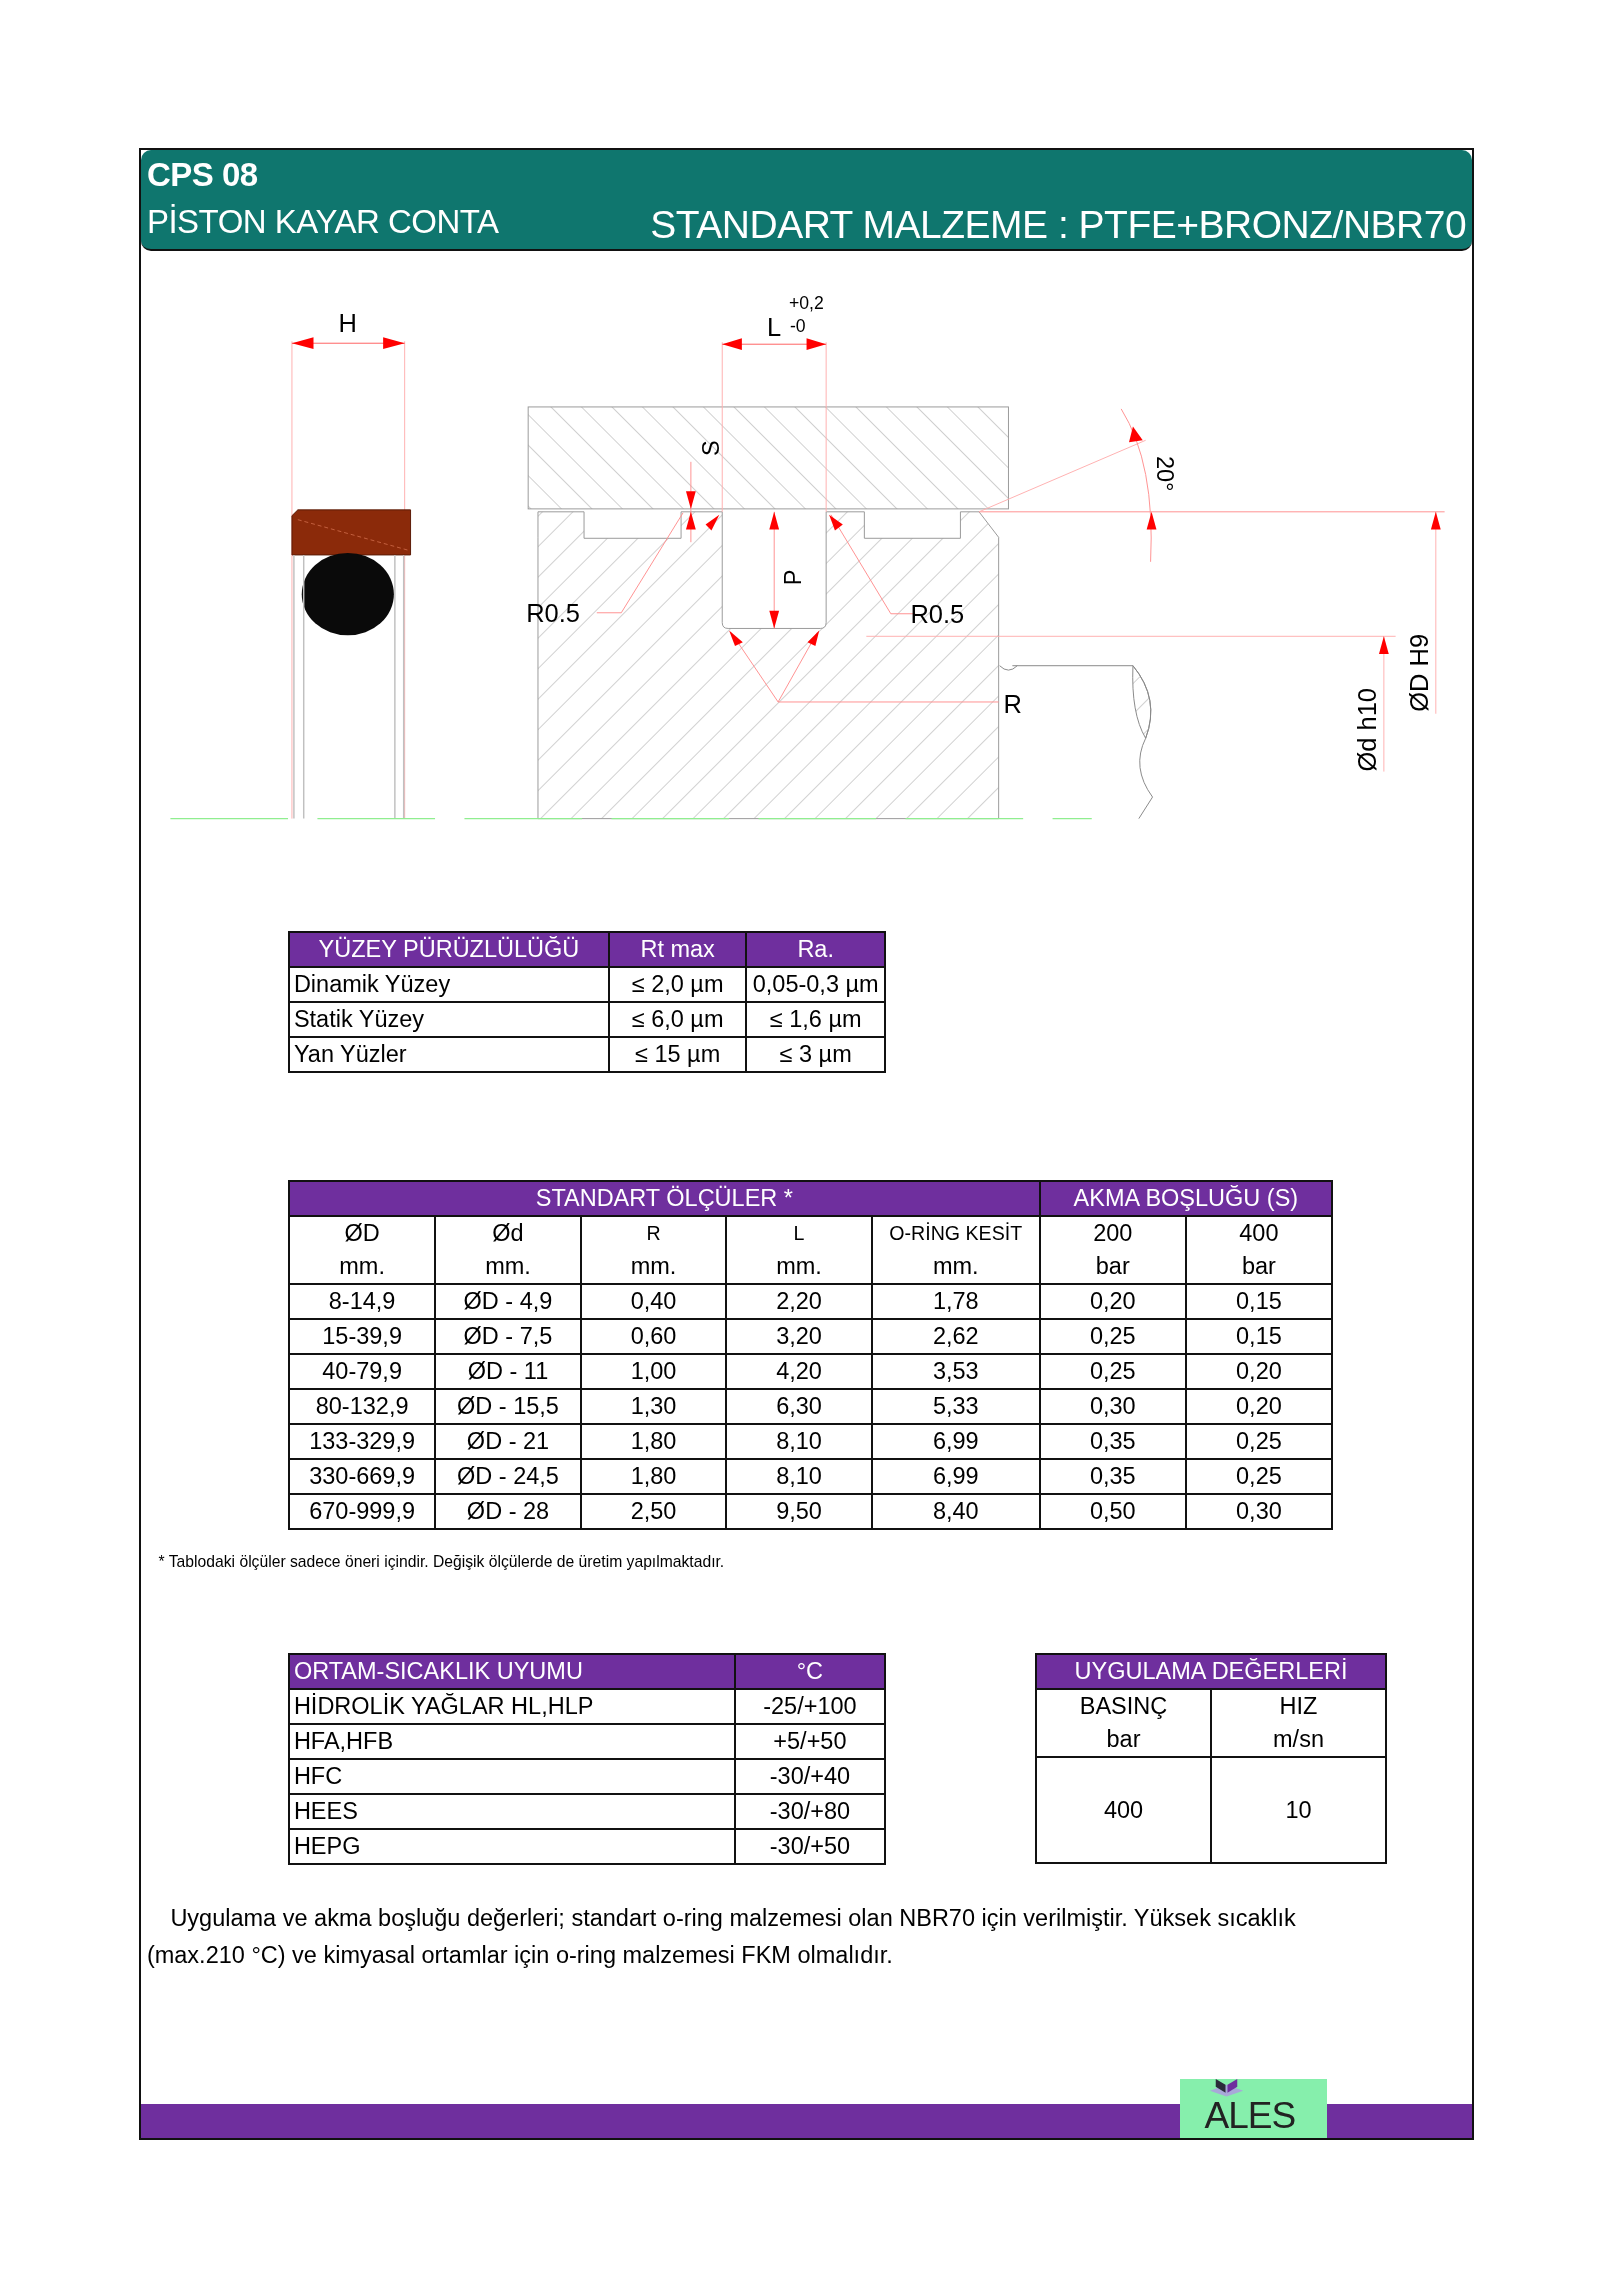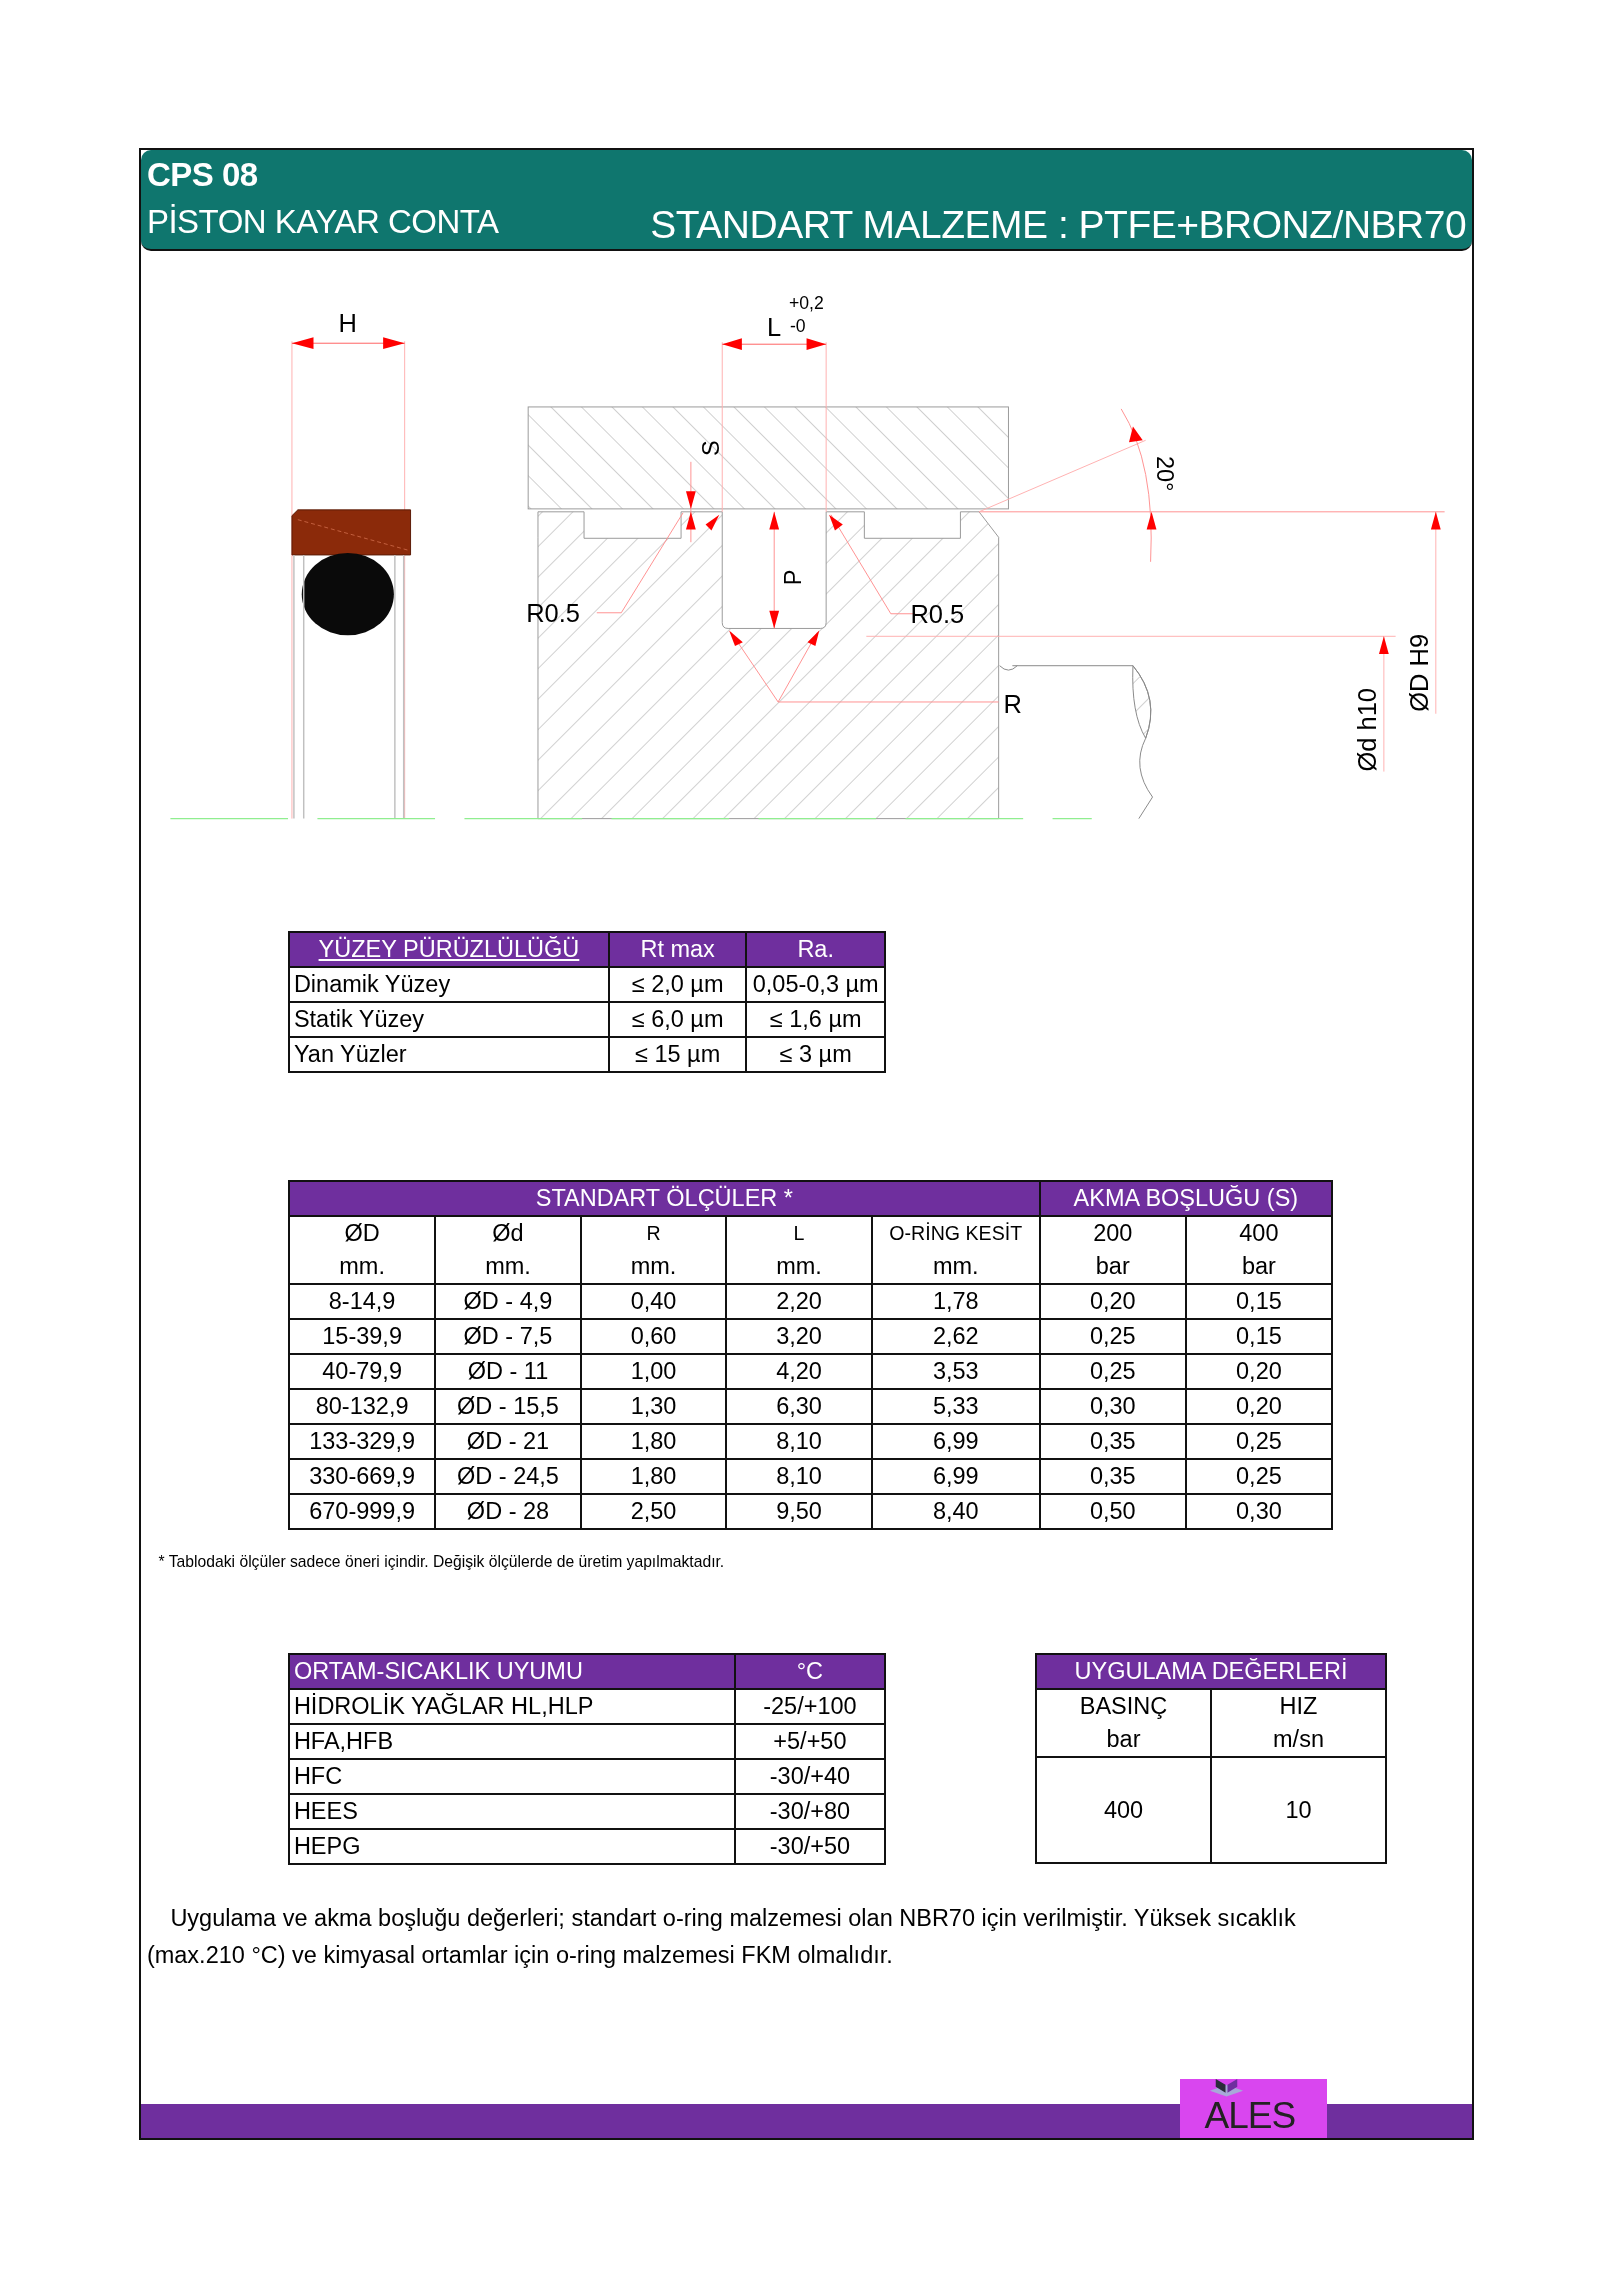--- a/index.html
+++ b/index.html
@@ -11,21 +11,21 @@
   .hdr .mat { position:absolute; right:5.9px; top:53px; font-size:39px; letter-spacing:-0.5px; }
   .drawing { position:absolute; left:0; top:0; }
   table.t { position:absolute; border-collapse:collapse; font-size:23.5px; }
   table.t td, table.t th { border:2px solid #111; padding:0; height:33px; line-height:33px; }
   table.t th { background:#6f2f9e; color:#fff; font-weight:normal; }
   .c { text-align:center; }
   .l { text-align:left; padding-left:3.9px !important; }
   .note { position:absolute; font-size:15.7px; }
   .para { position:absolute; font-size:23.5px; line-height:37px; }
   .footer { position:absolute; left:0; right:0; bottom:0; height:34px; background:#6f2f9e; }
-  .logo { position:absolute; left:1039px; bottom:0; width:147px; height:59px; background:#d946ef; }
+  .logo { position:absolute; left:1039px; bottom:0; width:147px; height:59px; background:#86efac; }
   .logo .txt { position:absolute; left:24.5px; top:15.7px; font-size:37px; color:#222; letter-spacing:-1px; }
 </style>
 </head>
 <body>
 
 <div class="frame">
 
   <div class="hdr">
     <div class="code">CPS 08</div>
     <div class="name">PİSTON KAYAR CONTA</div>
@@ -115,21 +115,21 @@
     <path d="M1268,496 l-5,18 h10 z" fill="#ff0000"></path>
     <line x1="1321" y1="369" x2="1321" y2="575" stroke="#ffb0b0" stroke-width="1"></line>
     <path d="M1321,369 l-5,18 h10 z" fill="#ff0000"></path>
     <text x="0" y="0" font-size="26" transform="translate(1260,634) rotate(-90)">Ød h10</text>
     <text x="0" y="0" font-size="26" transform="translate(1313,573) rotate(-90)">ØD H9</text>
   </svg>
 
   <table class="t" style="left:147px; top:781px; width:598px;">
     <tbody>
         <tr>
-      <th class="c" style="width:339px;text-decoration:underline;">YÜZEY PÜRÜZLÜLÜĞÜ</th>
+      <th class="c" style="width:339px;">YÜZEY PÜRÜZLÜLÜĞÜ</th>
       <th class="c" style="width:149px;">Rt max</th>
       <th class="c" style="width:149px;">Ra.</th>
     </tr>
     <tr>
       <td class="l">Dinamik Yüzey</td>
       <td class="c">≤ 2,0 µm</td>
       <td class="c">0,05-0,3  µm</td>
     </tr>
     <tr>
       <td class="l">Statik Yüzey</td>

